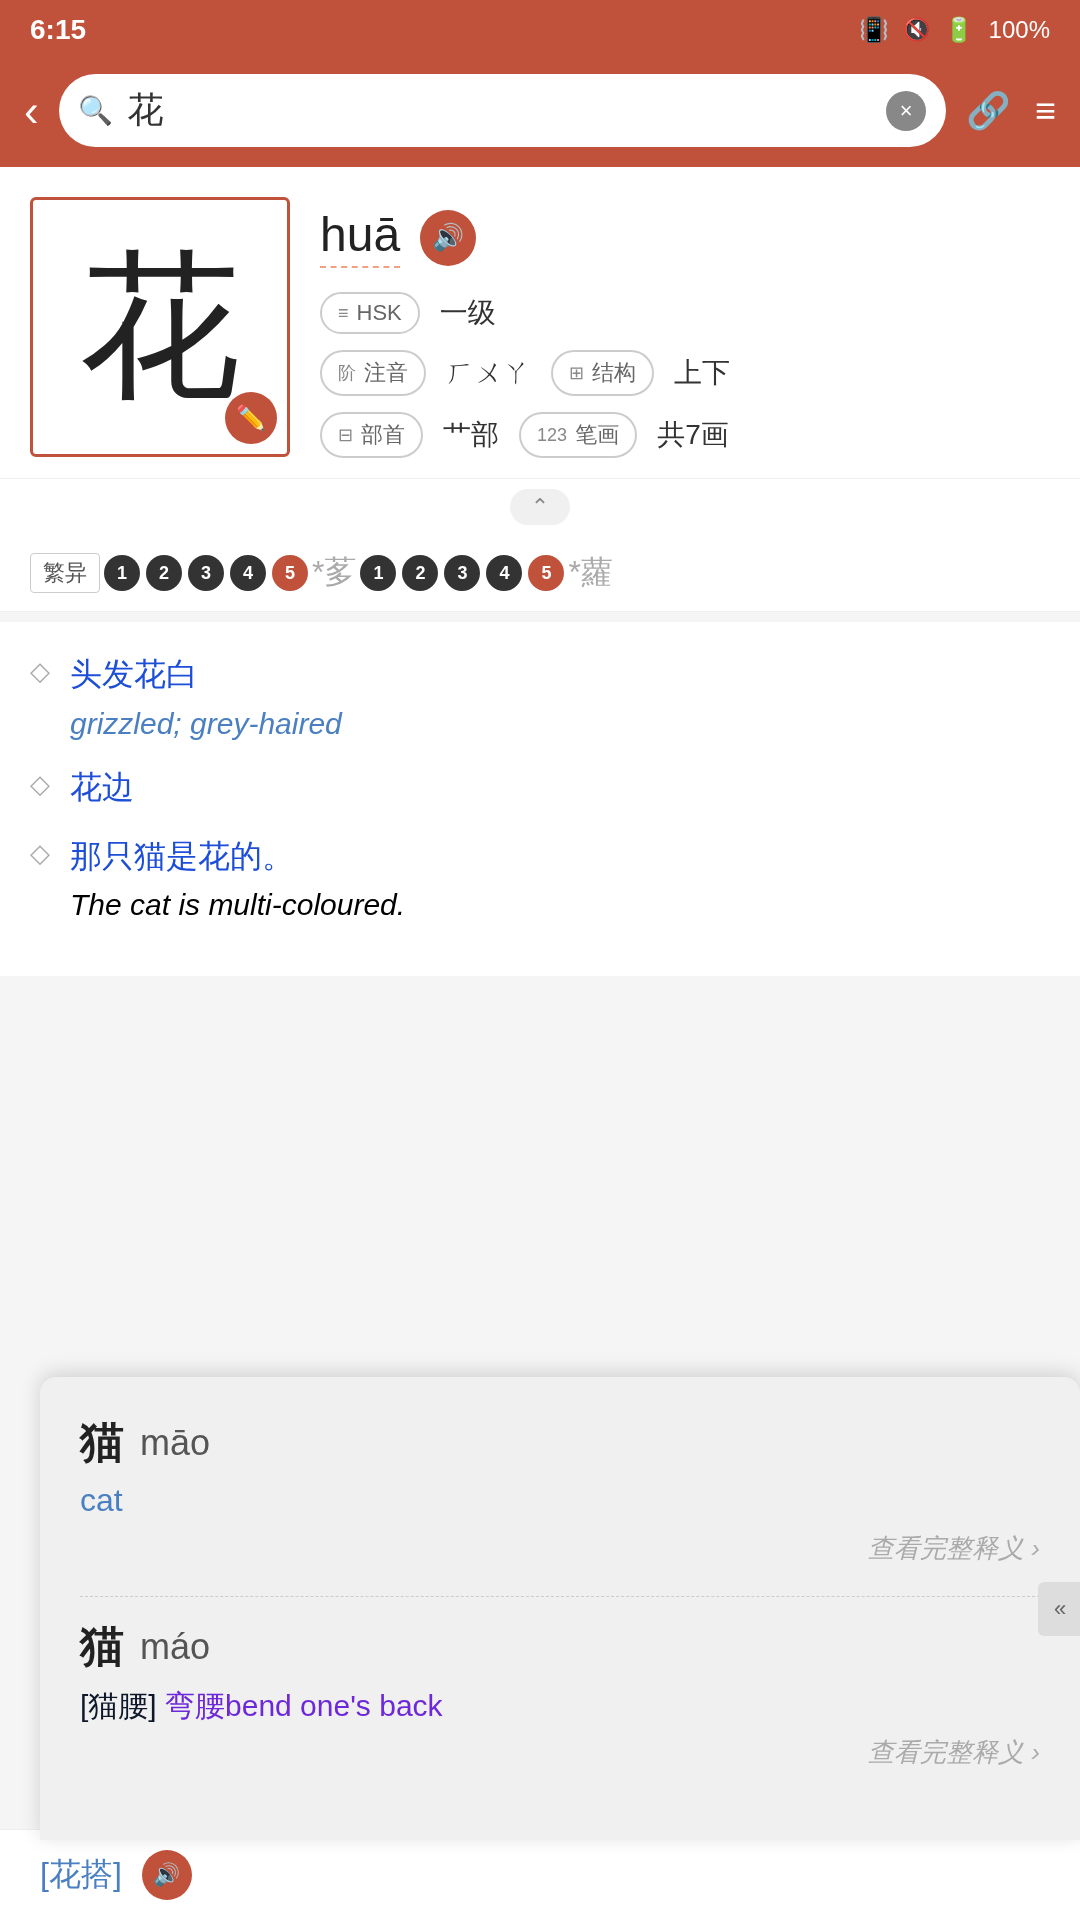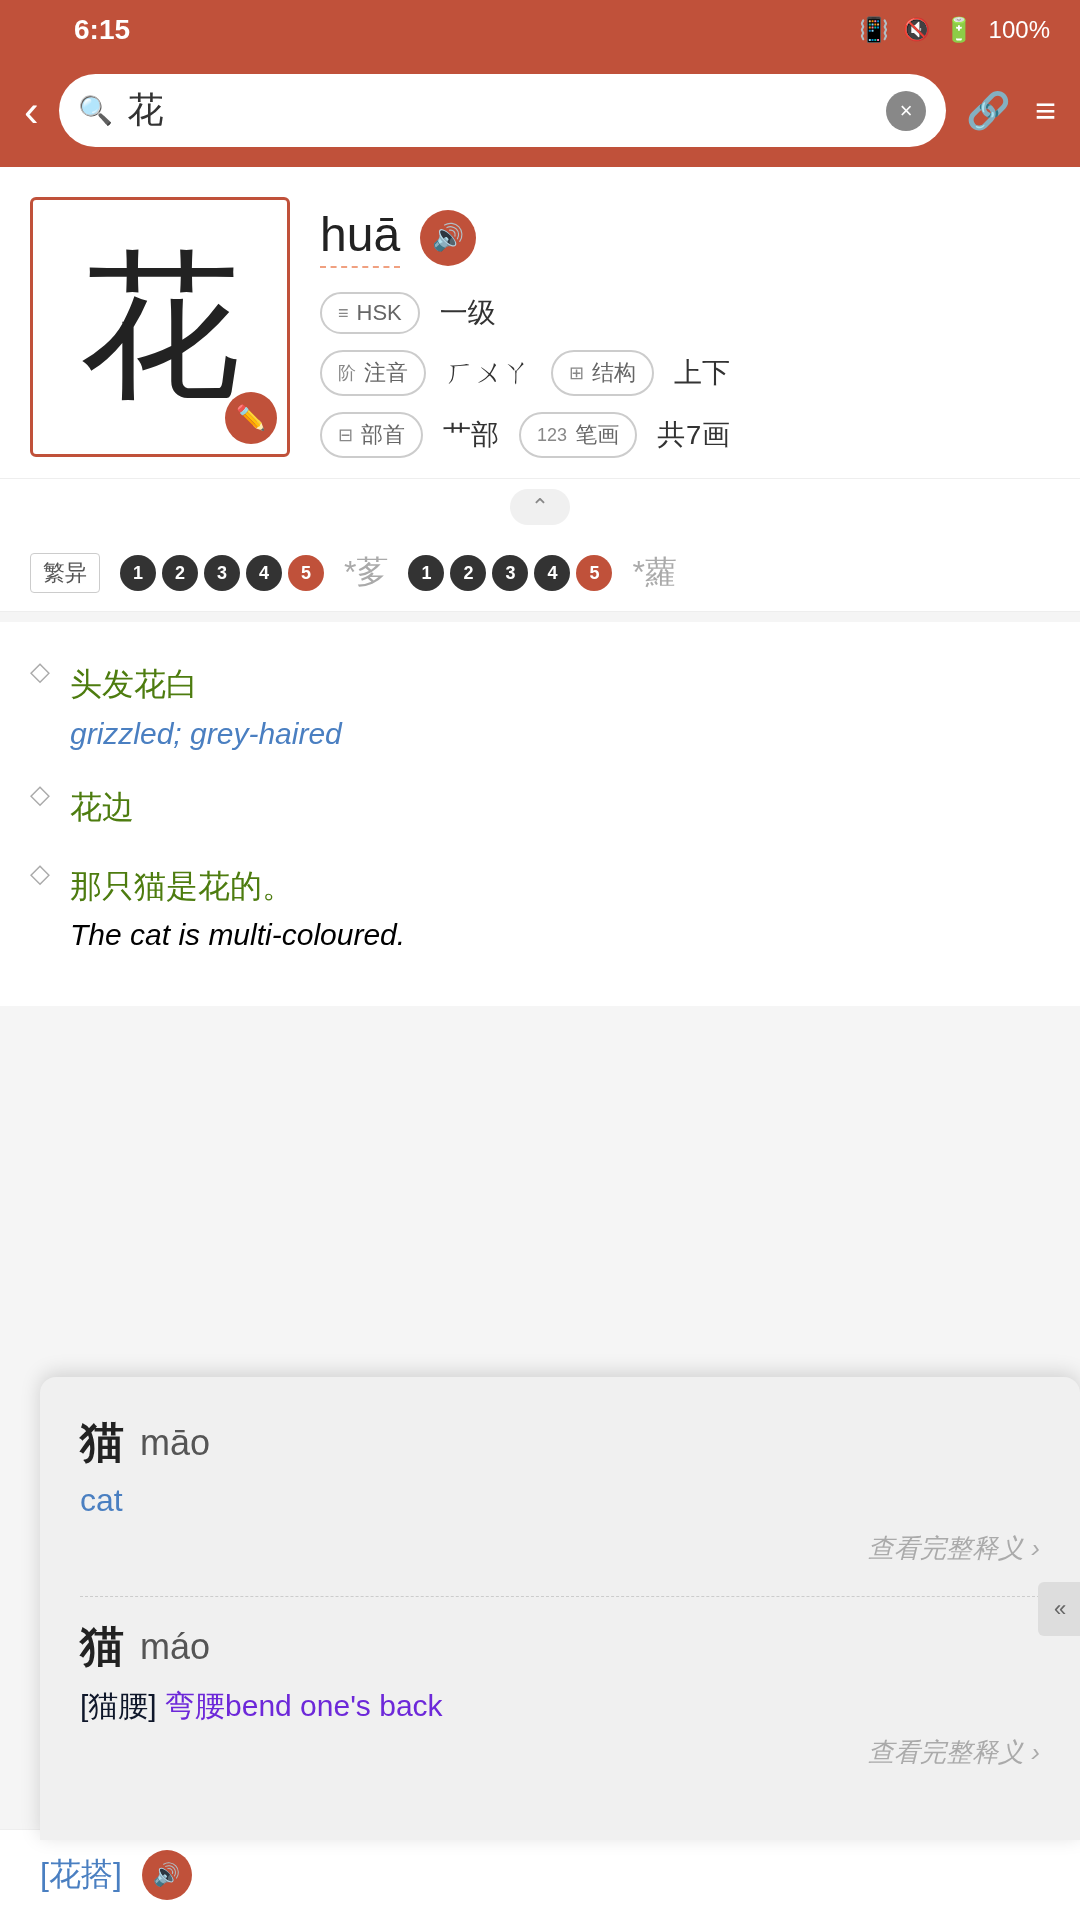--- a/index.html
+++ b/index.html
@@ -18,21 +18,20 @@
       display: flex;
       align-items: center;
       justify-content: space-between;
       padding: 0 30px;
       height: 60px;
     }
     .status-time {
       color: white;
       font-size: 28px;
       font-weight: 600;
-      margin-left: 44px;
     }
     .status-icons {
       display: flex;
       align-items: center;
       gap: 14px;
       color: white;
       font-size: 24px;
     }
 
     
@@ -166,21 +165,20 @@
       border: 2px solid #ccc;
       border-radius: 30px;
       padding: 6px 16px;
       font-size: 22px;
       color: #666;
     }
     .tag-pill .tag-icon { font-size: 18px; color: #888; }
     .tag-value {
       font-size: 28px;
       color: #333;
-      font-family: Liberation Mono, monospace;
     }
 
     
     .collapse-bar {
       background: white;
       display: flex;
       justify-content: center;
       padding: 10px;
       border-top: 1px solid #eee;
     }
@@ -193,21 +191,21 @@
       color: #888;
       font-size: 22px;
     }
 
     
     .variant-row {
       background: white;
       padding: 16px 30px;
       display: flex;
       align-items: center;
-      gap: 20px;
+      gap: 4px;
       border-bottom: 1px solid #eee;
       flex-wrap: wrap;
     }
     .variant-label {
       font-size: 22px;
       color: #555;
       border: 1px solid #ccc;
       padding: 4px 12px;
       border-radius: 4px;
     }
@@ -253,23 +251,22 @@
       margin-bottom: 10px;
     }
     .diamond {
       color: #aaa;
       font-size: 26px;
       margin-top: 4px;
       flex-shrink: 0;
     }
     .example-chinese {
       font-size: 32px;
-      color: #4d7c0f;
+      color: #1d4ed8;
       line-height: 1.4;
-      margin-top: 10px;
     }
     .example-english {
       font-size: 30px;
       color: #4a7fc1;
       font-style: italic;
       margin-top: 8px;
       padding-left: 40px;
     }
 
     

